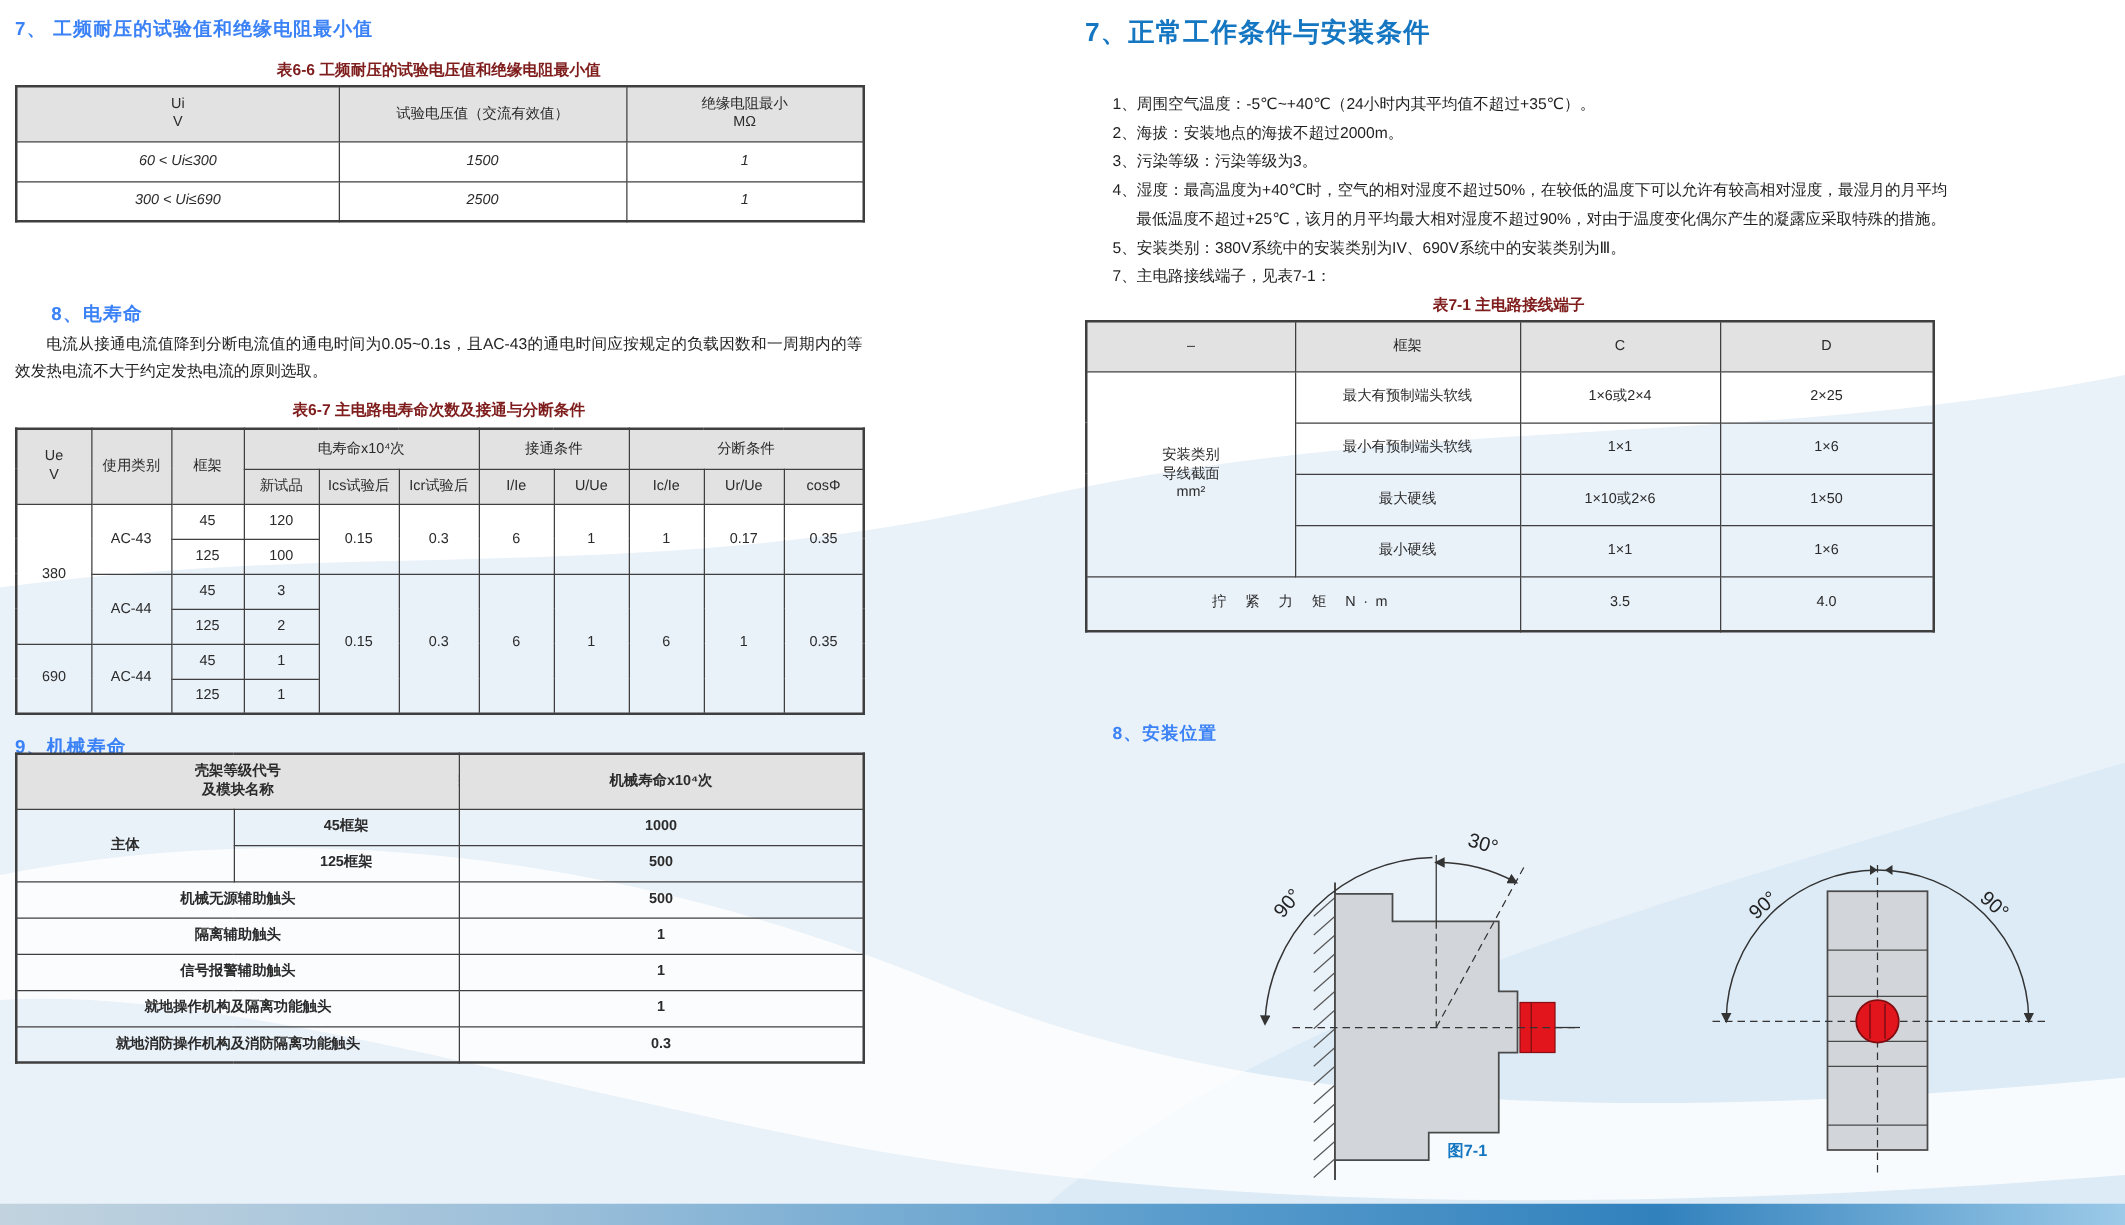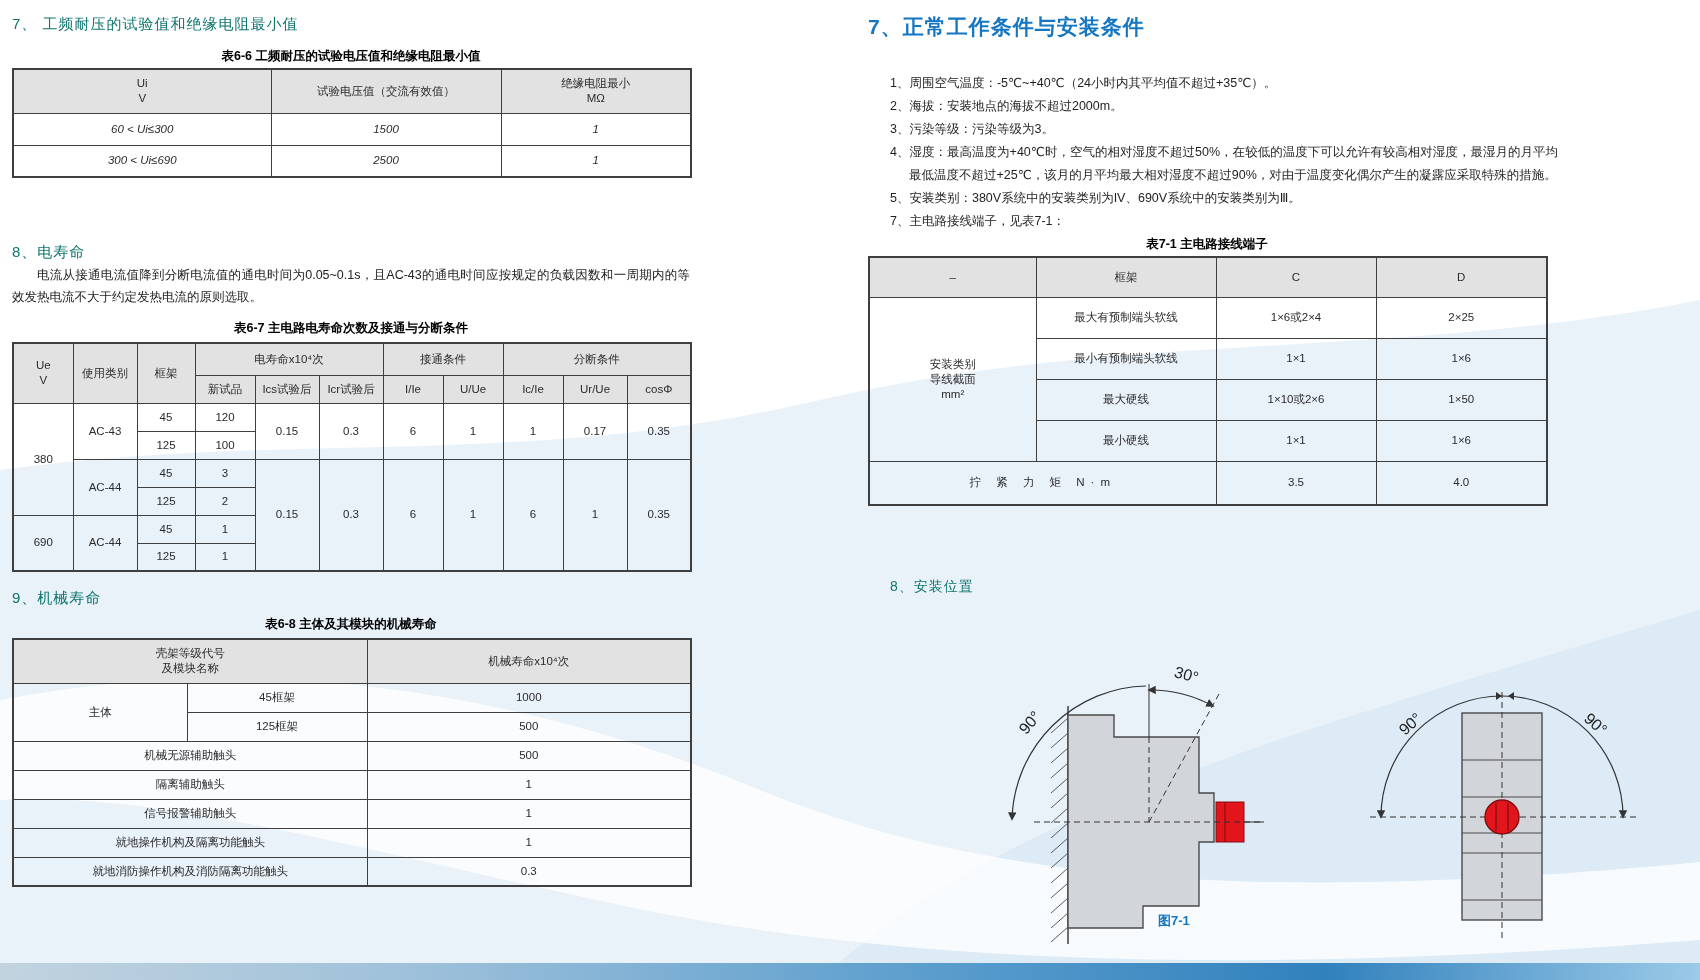--- a/index.html
+++ b/index.html
@@ -6,22 +6,22 @@
   body{
     width:1700px;height:980px;position:relative;overflow:hidden;
     background:#ffffff;
     font-family:"Liberation Sans","DejaVu Sans",sans-serif;
     color:#1f1f1f;
   }
   .bg-svg{position:absolute;left:0;top:0;width:1700px;height:980px;z-index:0;}
   #left-col{position:absolute;left:12px;top:12px;width:678px;z-index:2;}
   #right-col{position:absolute;left:868px;top:12px;width:692px;z-index:2;}
   .abs{position:absolute;left:0;}
-  .sec-h{font-weight:normal;font-size:15px;color:#0f766e;letter-spacing:1px;line-height:20px;}
-  .tbl-title{width:678px;text-align:center;font-size:12.5px;font-weight:600;color:#000000;line-height:16px;}
+  .sec-h{font-weight:bold;font-size:15px;color:#3b82f6;letter-spacing:1px;line-height:20px;}
+  .tbl-title{width:678px;text-align:center;font-size:12.5px;font-weight:600;color:#7f1d1d;line-height:16px;}
   .para{font-size:12.5px;line-height:22px;color:#222;text-align:justify;text-indent:2em;}
   table.t{border-collapse:collapse;table-layout:fixed;width:678px;font-size:11.5px;color:#2b2b2b;border:2px solid #3f3f3f;}
   table.t td{border:1px solid #3f3f3f;text-align:center;vertical-align:middle;padding:0 3px;line-height:15px;}
   table.t tr.th td{background:#e2e2e2;}
   tr.r44{height:44px;} tr.r40{height:40px;} tr.r41{height:41px;} tr.r32{height:32px;font-style:italic;}
   tr.r28{height:28px;} tr.r29{height:29px;} tr.r60a{height:32px;} tr.r60b{height:28px;}
   .rt-title{font-weight:bold;font-size:21px;line-height:26px;letter-spacing:1px;}
   .items{margin-left:22px;margin-top:16px;font-size:12.5px;color:#1f1f1f;}
   .item{line-height:23px;padding-left:19px;text-indent:-19px;text-align:justify;}
   .fig-label{position:absolute;left:1158px;top:912px;width:120px;text-align:left;
@@ -69,21 +69,21 @@
       <td>1</td>
     </tr>
     <tr class="r32">
       <td>300 &lt; Ui≤690</td>
       <td>2500</td>
       <td>1</td>
     </tr>
   </tbody>
     </table>
 
-  <div class="abs sec-h" style="top:230px;">8、电寿命</div>
+  <div class="abs sec-h" style="top:230px;margin-left:29px;">8、电寿命</div>
 
   <div class="abs para" style="top:252px;width:678px;">电流从接通电流值降到分断电流值的通电时间为0.05~0.1s，且AC-43的通电时间应按规定的负载因数和一周期内的等效发热电流不大于约定发热电流的原则选取。</div>
 
   <div class="abs tbl-title" style="top:308px;">表6-7 主电路电寿命次数及接通与分断条件</div>
 
   <table class="t abs" style="top:330px;">
     <colgroup>
       <col style="width:60px">
         <col style="width:64px">
         <col style="width:58px">
@@ -161,21 +161,21 @@
       <td>125</td>
       <td>1</td>
     </tr>
   </tbody>
     </table>
 
   <div class="abs sec-h" style="top:576px;">9、机械寿命</div>
 
   <div class="abs tbl-title" style="top:604px;">表6-8 主体及其模块的机械寿命</div>
 
-  <table class="t abs" style="top:626px;">
+  <table class="t abs" style="top:590px;font-weight:bold;">
     <colgroup>
         <col style="width:174px">
         <col style="width:180px">
         <col style="width:324px">
       </colgroup>
     <tbody>
         <tr class="th r44">
       <td colspan="2">
         <div>壳架等级代号</div>
         <div>及模块名称</div>

